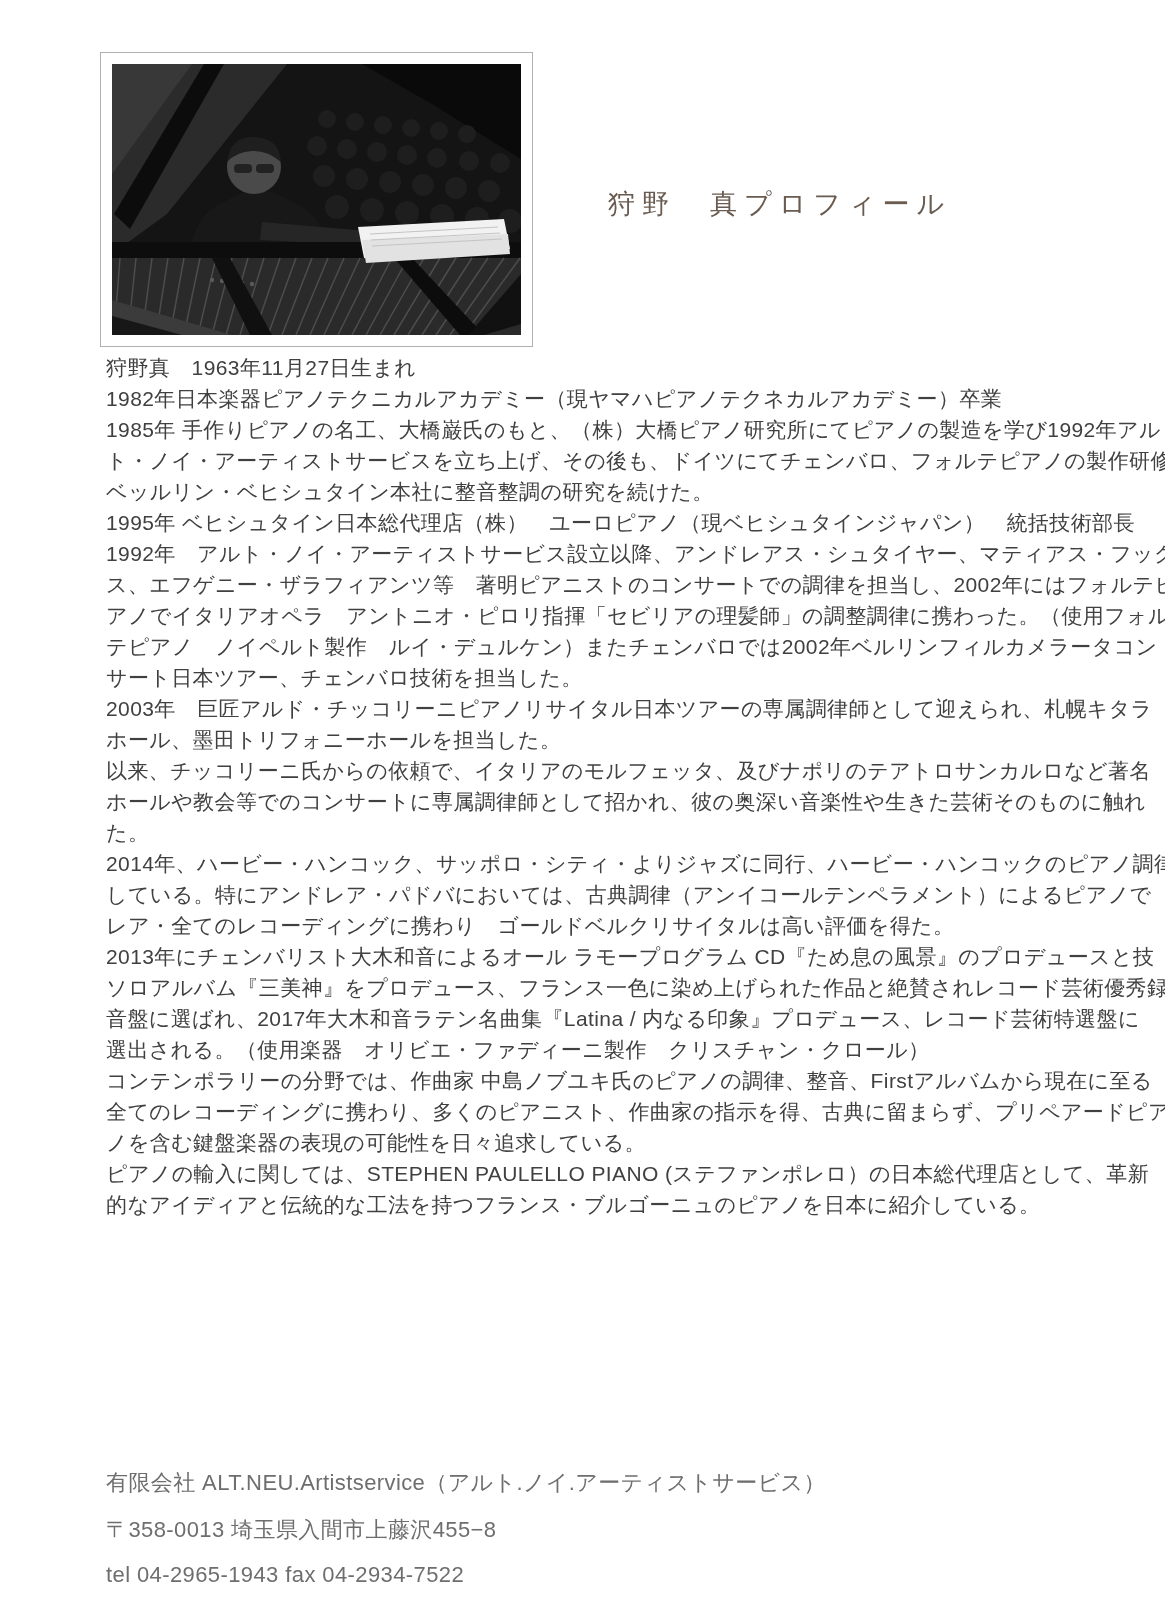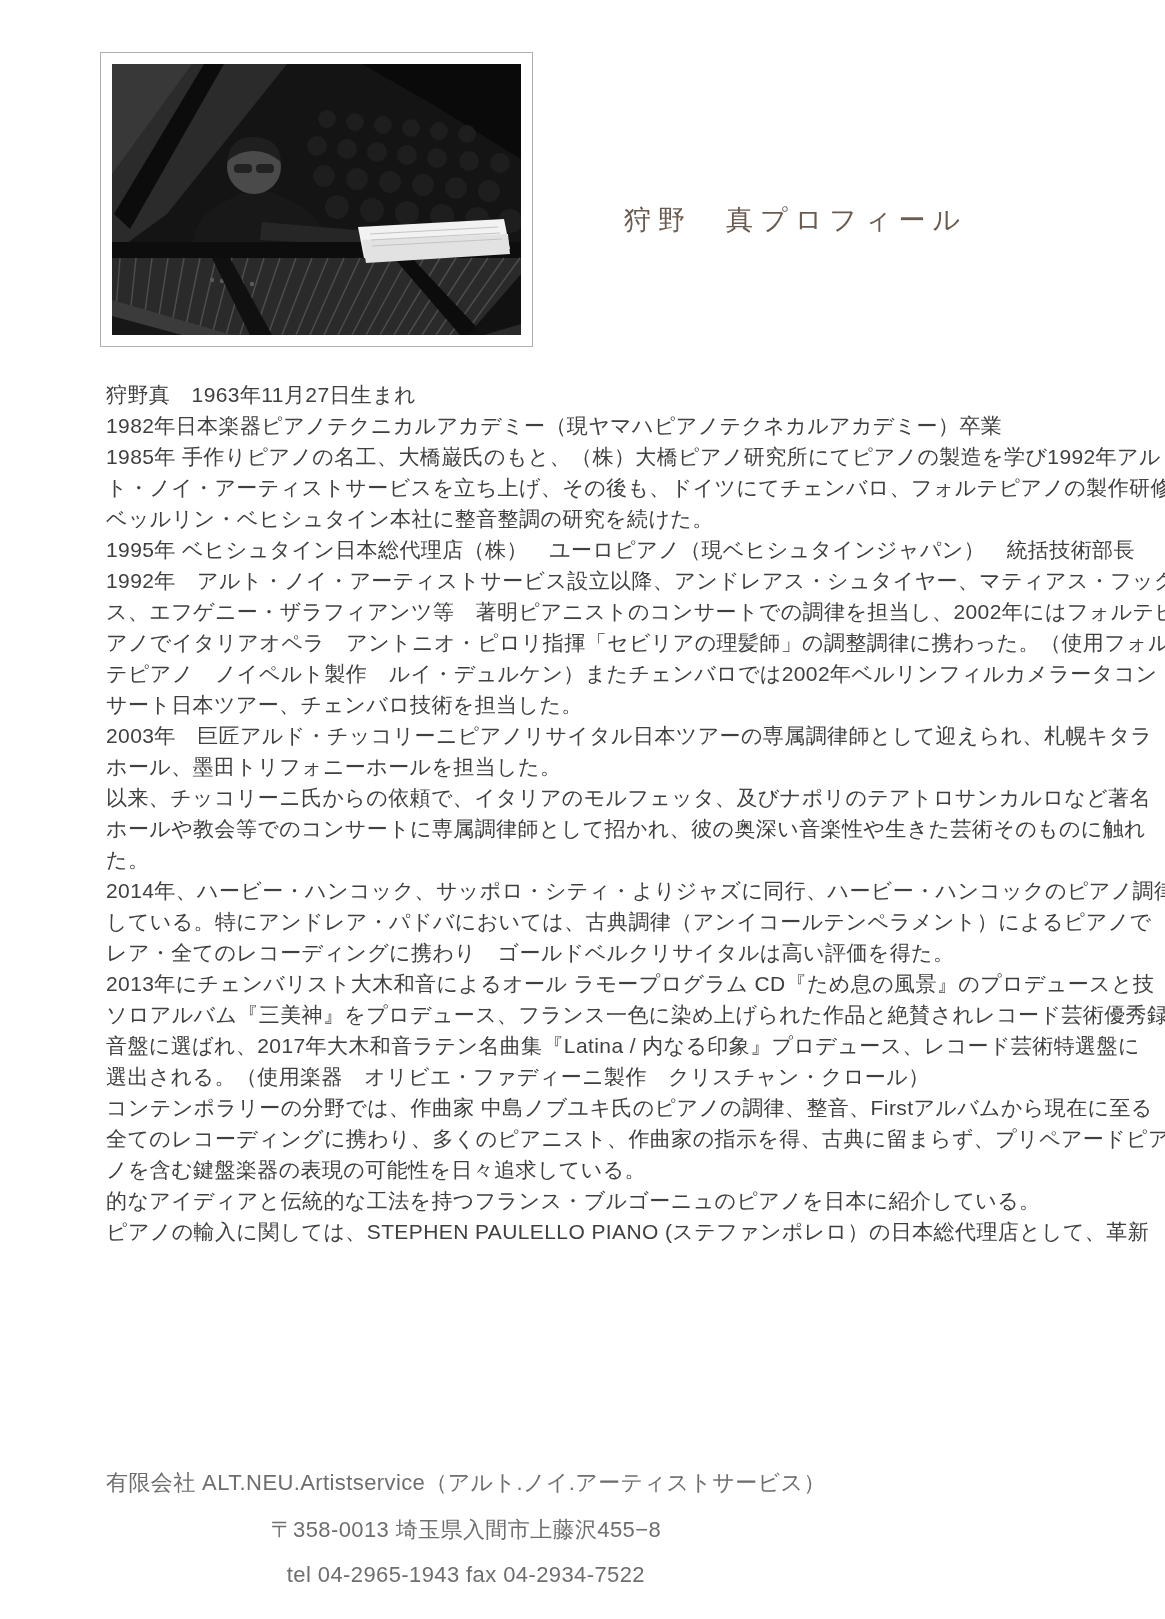--- a/index.html
+++ b/index.html
@@ -27,50 +27,49 @@
   }
   .photo-frame svg {
     display: block;
     width: 409px;
     height: 271px;
   }
   .page-title {
     position: absolute;
     left: 608px;
     top: 186px;
-    margin: 16px;
+    margin: 0;
     font-family: "Liberation Serif", "DejaVu Serif", serif;
     font-weight: 400;
     font-size: 27px;
     letter-spacing: 7px;
     color: #6a5b50;
     white-space: nowrap;
   }
   .profile-text {
     position: absolute;
     left: 106px;
-    top: 379px;
+    top: 352px;
     width: 960px;
     font-size: 21px;
     line-height: 31px;
     color: #404040;
     letter-spacing: 0.4px;
   }
   .profile-text .body-line {
     height: 31px;
     white-space: nowrap;
   }
   .page-footer {
     position: absolute;
     left: 106px;
     top: 1468px;
     font-size: 22px;
     color: #6e6e6e;
     letter-spacing: 0.4px;
-    text-align: center;
   }
   .page-footer .footer-line {
     height: 22px;
     margin-bottom: 25px;
     white-space: nowrap;
   }
 </style>
 </head>
 <body>
 
@@ -206,22 +205,22 @@
       <div class="body-line">2014年、ハービー・ハンコック、サッポロ・シティ・よりジャズに同行、ハービー・ハンコックのピアノ調律</div>
       <div class="body-line">している。特にアンドレア・パドバにおいては、古典調律（アンイコールテンペラメント）によるピアノで</div>
       <div class="body-line">レア・全てのレコーディングに携わり　ゴールドベルクリサイタルは高い評価を得た。</div>
       <div class="body-line">2013年にチェンバリスト大木和音によるオール ラモープログラム CD『ため息の風景』のプロデュースと技</div>
       <div class="body-line">ソロアルバム『三美神』をプロデュース、フランス一色に染め上げられた作品と絶賛されレコード芸術優秀録</div>
       <div class="body-line">音盤に選ばれ、2017年大木和音ラテン名曲集『Latina / 内なる印象』プロデュース、レコード芸術特選盤に</div>
       <div class="body-line">選出される。（使用楽器　オリビエ・ファディーニ製作　クリスチャン・クロール）</div>
       <div class="body-line">コンテンポラリーの分野では、作曲家 中島ノブユキ氏のピアノの調律、整音、Firstアルバムから現在に至る</div>
       <div class="body-line">全てのレコーディングに携わり、多くのピアニスト、作曲家の指示を得、古典に留まらず、プリペアードピア</div>
       <div class="body-line">ノを含む鍵盤楽器の表現の可能性を日々追求している。</div>
+      <div class="body-line">ピアノの輸入に関しては、STEPHEN PAULELLO PIANO (ステファンポレロ）の日本総代理店として、革新</div>
       <div class="body-line">的なアイディアと伝統的な工法を持つフランス・ブルゴーニュのピアノを日本に紹介している。</div>
-      <div class="body-line">ピアノの輸入に関しては、STEPHEN PAULELLO PIANO (ステファンポレロ）の日本総代理店として、革新</div>
     </div>
 
   <div class="page-footer">
       <div class="footer-line">有限会社 ALT.NEU.Artistservice（アルト.ノイ.アーティストサービス）</div>
       <div class="footer-line">〒358-0013 埼玉県入間市上藤沢455−8</div>
       <div class="footer-line">tel 04-2965-1943 fax 04-2934-7522</div>
     </div>
 
 </div>
 

